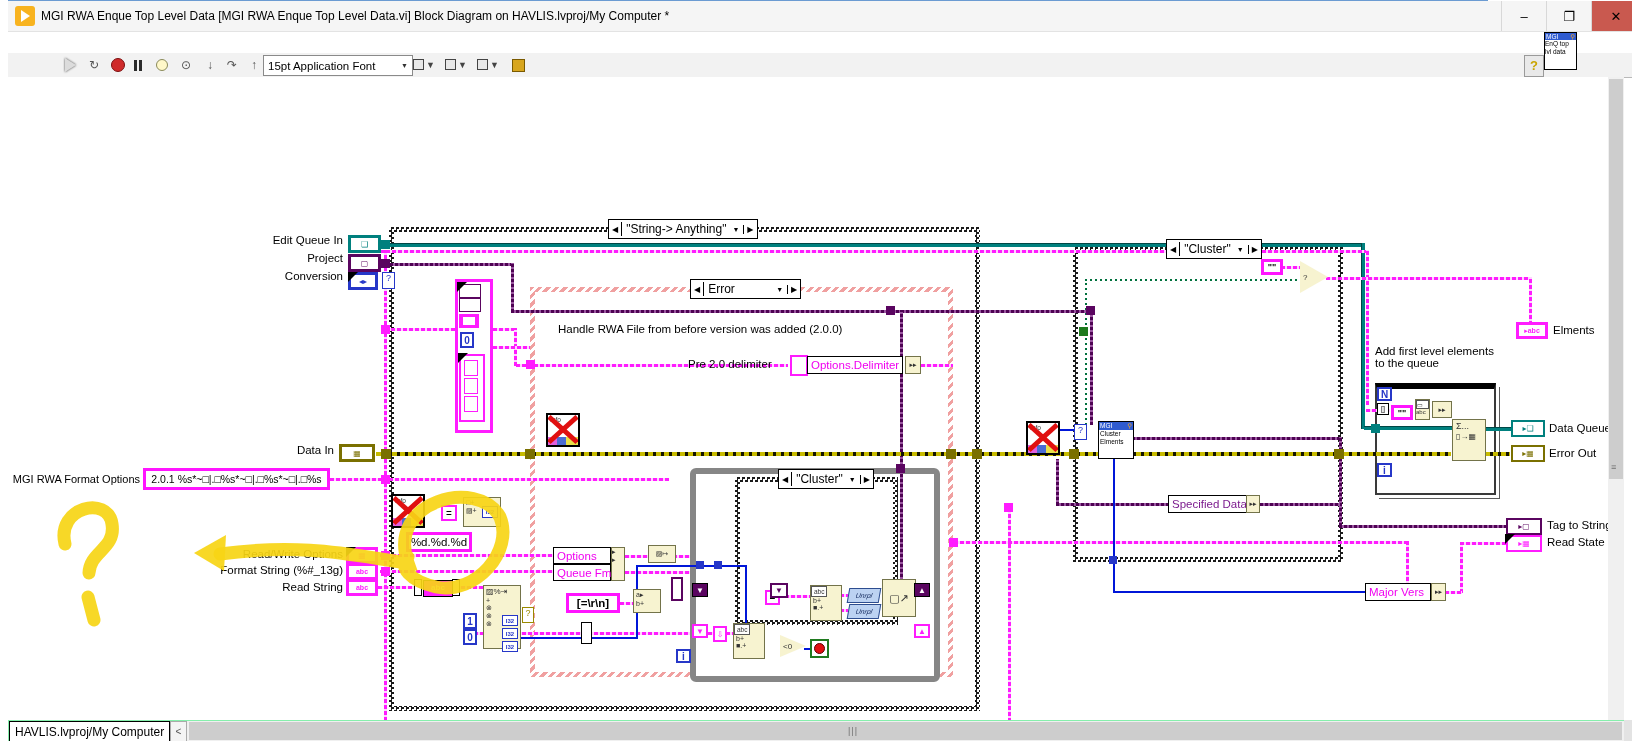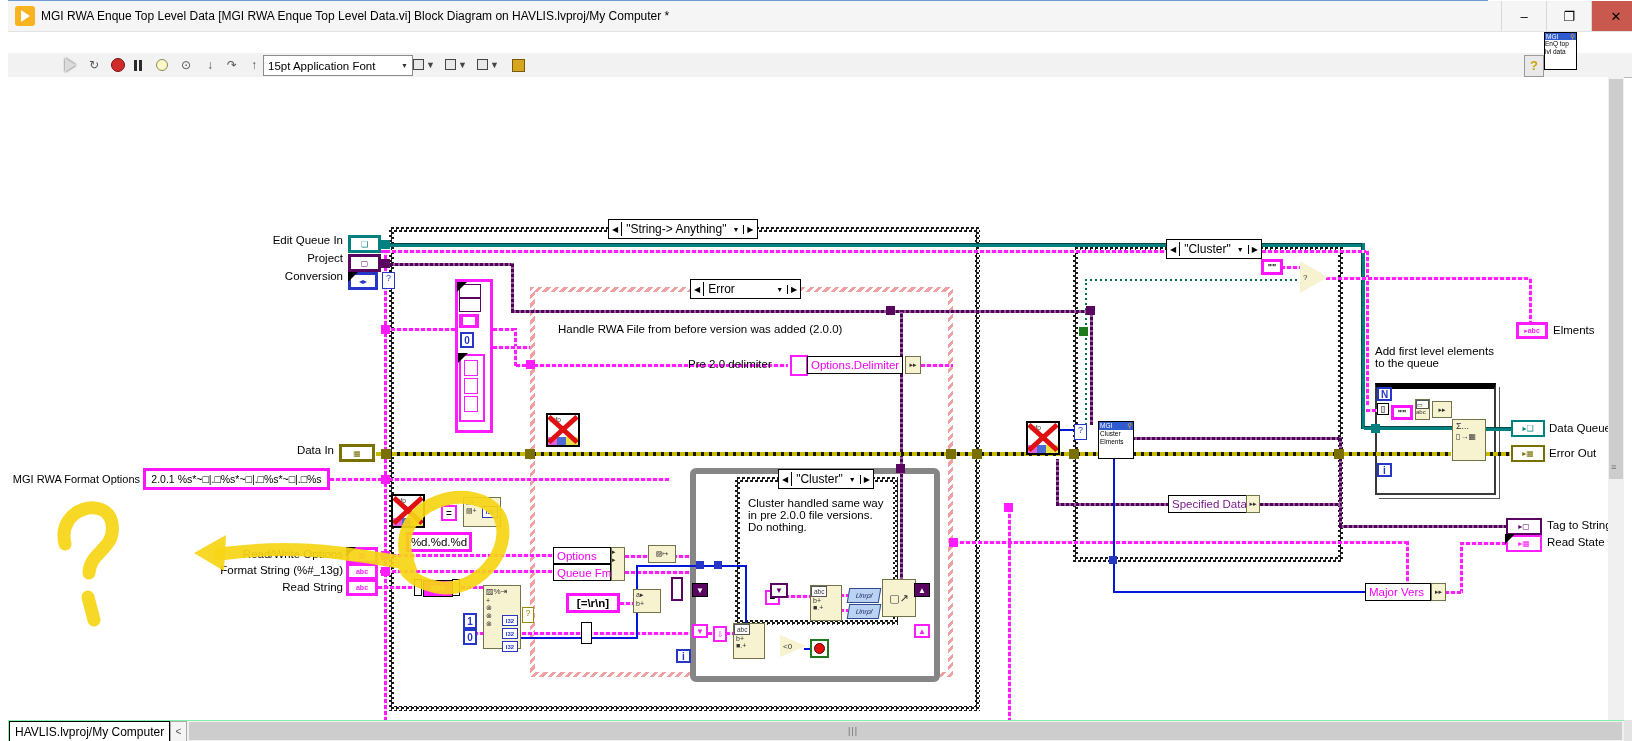--- a/index.html
+++ b/index.html
@@ -398,21 +398,20 @@
       <div style="padding:1px 2px;font-size:8px;">▨<span>%</span>⇥</div>
       <div style="padding:0 2px;font-size:7px;">+<br>⊗<br>⊗<br>⊗</div>
     </div>
     <div class="i32box" style="left:494px;top:538px;width:16px;height:11px;">I32</div>
     <div class="i32box" style="left:494px;top:551px;width:16px;height:11px;">I32</div>
     <div class="i32box" style="left:494px;top:564px;width:16px;height:11px;">I32</div>
     <div class="bluebox" style="left:455px;top:536px;width:14px;height:16px;">1</div>
     <div class="bluebox" style="left:455px;top:552px;width:14px;height:16px;">0</div>
     <div class="whitebox" style="left:514px;top:530px;width:12px;height:16px;border-color:#9a8a00;color:#9a8a00;font-size:9px;text-align:center;">?</div>
 
-    <div class="cmt" style="left:740px;top:420px;width:142px;">Cluster handled same way in pre 2.0.0 file versions.  Do nothing.</div>
 
     <div class="whitebox" style="left:663px;top:500px;width:12px;height:24px;border:2px solid #5a0560;"></div>
     <div class="sr" style="left:684px;top:506px;width:16px;height:14px;background:#5a0560;border:1px solid #000;">▼</div>
     <div class="sr" style="left:762px;top:506px;width:18px;height:15px;background:#fff;border:2px solid #5a0560;color:#5a0560;">▼</div>
     <div class="sr" style="left:684px;top:547px;width:16px;height:14px;background:#fff;border:2px solid #ff1cff;color:#ff1cff;">▼</div>
     <div class="sr" style="left:705px;top:549px;width:14px;height:16px;background:#fff;border:2px solid #ff1cff;color:#ff1cff;">⇩</div>
     <div class="node" style="left:725px;top:546px;width:32px;height:36px;">
       <div style="padding:1px 2px;background:#fff;border:1px solid #555;display:inline-block;font-size:6.5px;">abc</div>
       <div style="padding:0 2px;">b+</div><div style="padding:0 2px;">■.+</div>
     </div>

